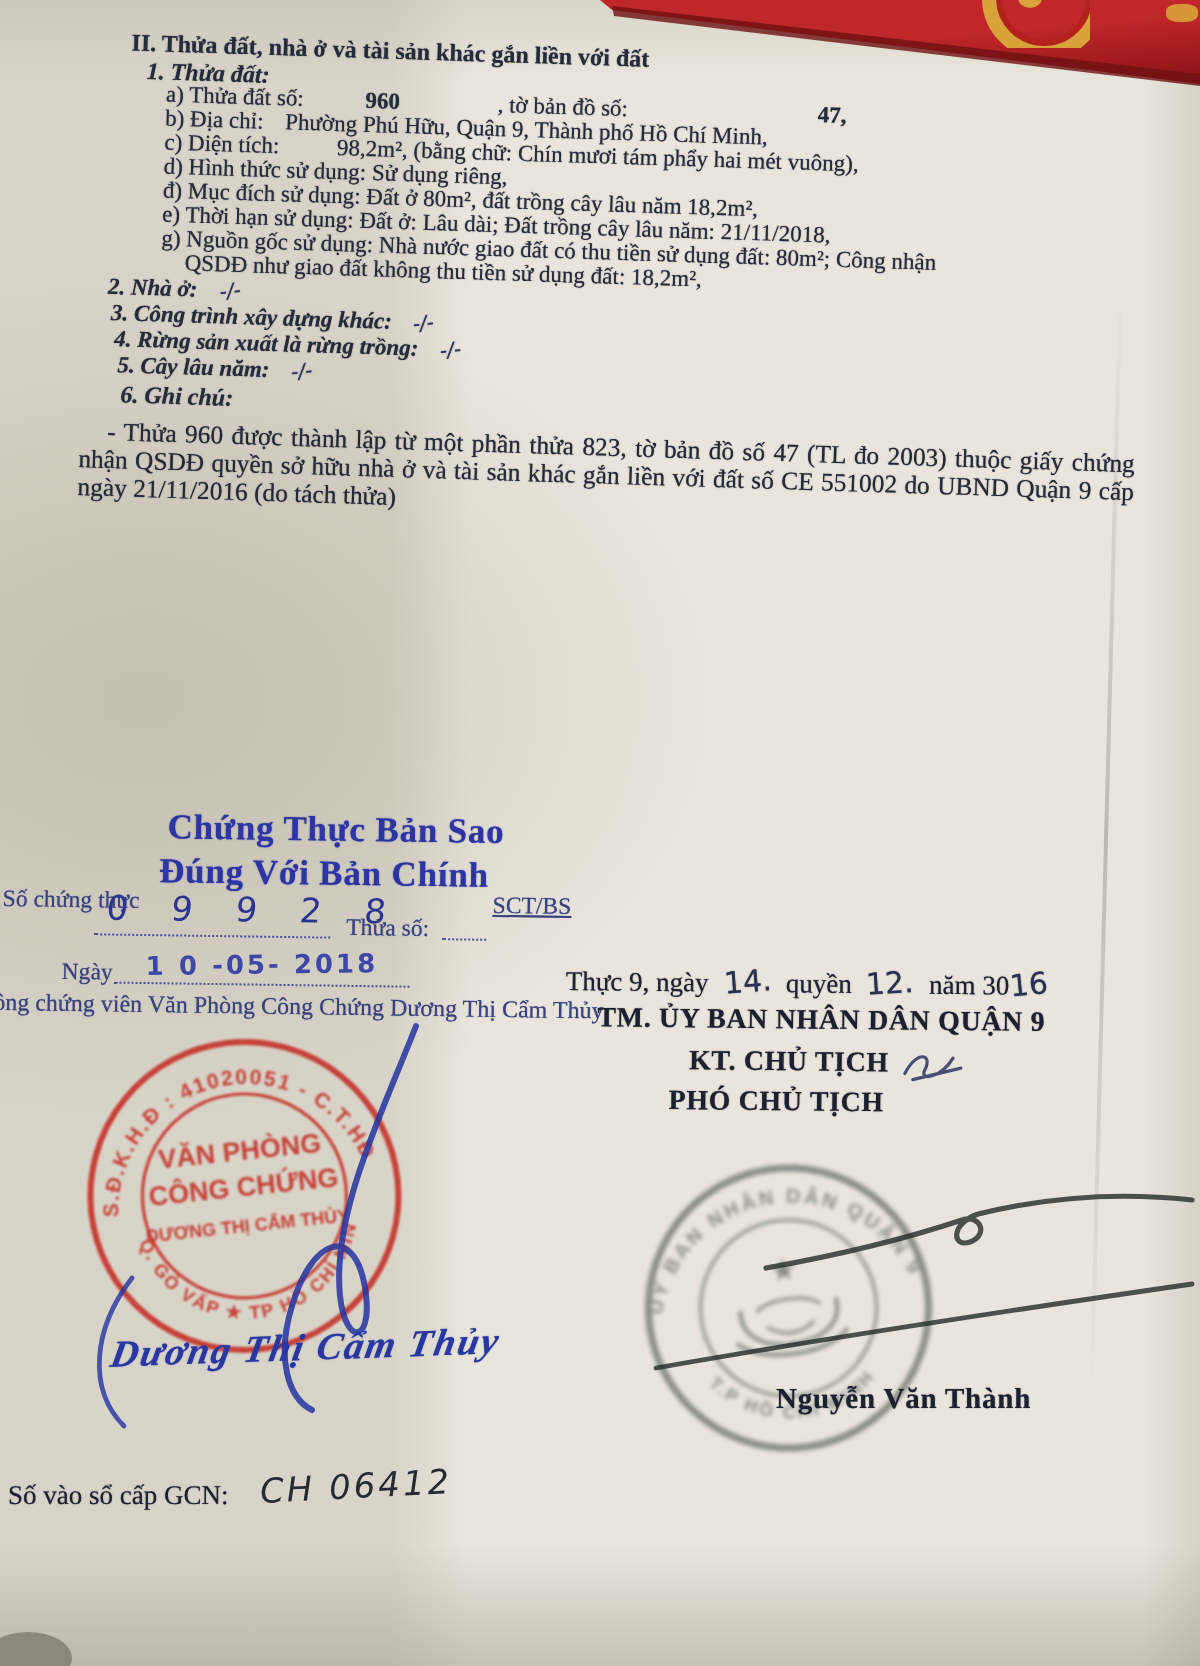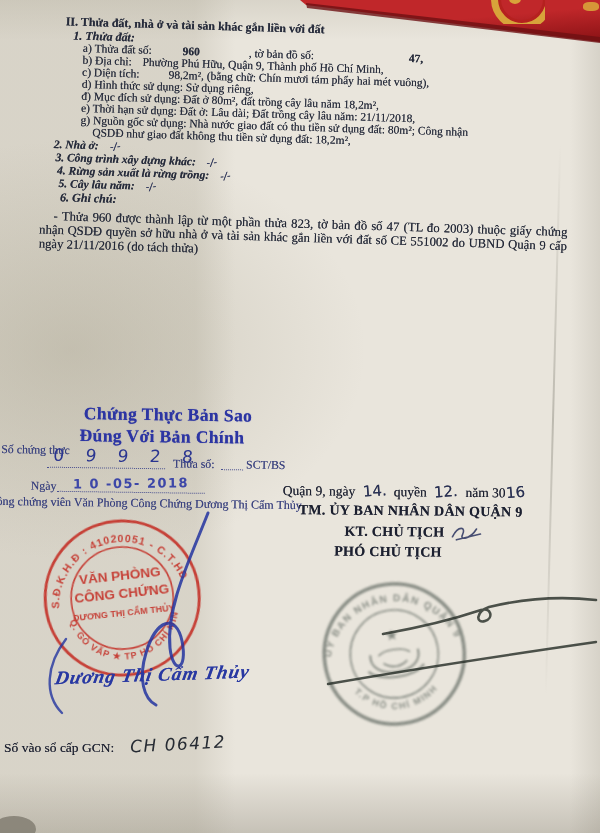--- a/index.html
+++ b/index.html
@@ -99,21 +99,21 @@
 
   <div class="abs" style="left:0;top:402px;width:300px;transform:rotate(.8deg);transform-origin:0 0;">
     <div class="abs bluetitle" style="left:84px;top:0;">Chứng Thực Bản Sao</div>
     <div class="abs bluetitle" style="left:80px;top:22px;">Đúng Với Bản Chính</div>
 
     <div class="abs blueln" style="left:2px;top:40px;">Số chứng thực</div>
     <span class="abs dots" style="left:48px;top:52px;width:118px;"></span>
     <div class="abs hw" style="left:54px;top:42px;font-size:17px;color:#2a3590;letter-spacing:8px;transform:skewX(-5deg);">0 9 9 2 8</div>
     <div class="abs blueln" style="left:174px;top:52px;">Thửa số:</div>
     <span class="abs dots" style="left:222px;top:52px;width:22px;"></span>
-    <div class="abs blueln" style="left:247px;top:52px;">SCT/BS</div>
+    <div class="abs blueln" style="left:247px;top:40px;text-decoration:underline;">SCT/BS</div>
 
     <div class="abs blueln" style="left:32px;top:76px;text-align:center;">Ngày</div>
     <span class="abs dots" style="left:58px;top:76px;width:148px;"></span>
     <div class="abs hw" style="left:74px;top:72px;font-size:13px;font-weight:bold;color:#3d47a8;
                 letter-spacing:1.5px;transform:rotate(-1.5deg);">1 0 -05- 2018</div>
 
     <div class="abs blueln" style="left:-10px;top:92px;font-size:12px;">Công chứng viên Văn Phòng Công Chứng Dương Thị Cẩm Thủy</div>
   </div>
 
   <svg class="abs" style="left:36px;top:510px;transform:rotate(-6deg);filter:blur(.4px);opacity:.92;" width="172" height="172" viewBox="0 0 172 172" xmlns="http://www.w3.org/2000/svg">
@@ -137,21 +137,21 @@
   <svg class="abs" style="left:40px;top:503px;" width="210" height="220" viewBox="0 0 210 220" xmlns="http://www.w3.org/2000/svg">
     <path d="M 168,10 C 150,56 126,104 130,145 C 133,172 148,168 142,138 C 136,110 116,116 106,150 C 98,176 104,196 116,202" fill="none" stroke="#2334a0" stroke-width="3" stroke-linecap="round" opacity=".85"></path>
     <path d="M 26,136 C 6,162 4,192 22,210" fill="none" stroke="#2334a0" stroke-width="2.4" stroke-linecap="round" opacity=".8"></path>
   </svg>
   <div class="abs" style="left:56px;top:664px;font-size:19px;font-weight:bold;font-style:italic;color:#2838a2;
               letter-spacing:1px;transform:skewX(-12deg) rotate(-2deg);white-space:nowrap;
               text-shadow:0 0 .6px rgba(40,56,162,.7);">Dương Thị Cẩm Thủy</div>
 
   <div class="abs" style="left:283px;top:481px;width:300px;transform:rotate(.6deg);transform-origin:0 0;">
     <div class="abs blk" style="left:0;top:0;font-size:13.5px;">
-      <span>Quận 9, ngày</span>
+      <span>Thực 9, ngày</span>
       <span class="hw" style="font-size:15px;color:#283055;display:inline-block;transform:rotate(-5deg);margin:0 4px;">14.</span>
       <span>quyền</span>
       <span class="hw" style="font-size:15px;color:#283055;display:inline-block;transform:rotate(-4deg);margin:0 4px;">12.</span>
       <span>năm 30</span><span class="hw" style="font-size:15px;color:#283055;display:inline-block;transform:rotate(-6deg);">16</span>
     </div>
     <div class="abs blk b" style="left:16px;top:21px;font-size:14px;letter-spacing:.3px;">TM. ỦY BAN NHÂN DÂN QUẬN 9</div>
     <div class="abs blk b" style="left:62px;top:42px;font-size:14px;letter-spacing:.3px;">KT. CHỦ TỊCH</div>
     <div class="abs blk b" style="left:52px;top:62px;font-size:14px;letter-spacing:.3px;">PHÓ CHỦ TỊCH</div>
     <svg class="abs" style="left:168px;top:38px;" width="34" height="22" viewBox="0 0 34 22" xmlns="http://www.w3.org/2000/svg">
       <path d="M 2,16 C 8,4 16,6 12,14 C 9,20 20,18 26,8 M 6,19 L 30,13" fill="none" stroke="#2c3560" stroke-width="1.6" stroke-linecap="round" opacity=".85"></path>
@@ -173,19 +173,20 @@
     </text>
     <text x="76" y="64" text-anchor="middle" font-size="15" fill="#39453e">★</text>
     <path d="M 48,92 C 58,104 94,104 104,92 M 52,76 C 50,88 60,96 76,96 C 92,96 102,88 100,76" fill="none" stroke="#39453e" stroke-width="2"></path>
     <path d="M 60,78 C 66,72 86,72 92,78 M 64,86 C 72,92 80,92 88,86" fill="none" stroke="#39453e" stroke-width="1.6"></path>
   </svg>
 
   <svg class="abs" style="left:298px;top:572px;" width="302" height="130" viewBox="0 0 302 130" xmlns="http://www.w3.org/2000/svg">
     <path d="M 85,62 C 130,54 165,44 183,38 C 193,35 196,46 187,49 C 178,52 177,40 191,35 C 228,26 262,24 298,28" fill="none" stroke="#232a24" stroke-width="2.6" stroke-linecap="round" opacity=".8"></path>
     <path d="M 30,112 C 110,98 215,82 298,70" fill="none" stroke="#232a24" stroke-width="2.4" stroke-linecap="round" opacity=".8"></path>
   </svg>
+  <div class="abs blk b" style="left:388px;top:692px;font-size:14.5px;letter-spacing:.4px;">Nguyễn Văn Thành</div>
 
   <div class="abs blk" style="left:4px;top:740px;font-size:13.5px;">Số vào sổ cấp GCN:</div>
   <div class="abs hw" style="left:130px;top:734px;font-size:17px;color:#262b33;letter-spacing:1.5px;
               transform:rotate(-3deg);font-style:italic;">CH 06412</div>
 
   <div class="abs" style="left:-8px;top:816px;width:44px;height:26px;background:#837e72;border-radius:50%;opacity:.85;"></div>
 </div>
 
 </body></html>

